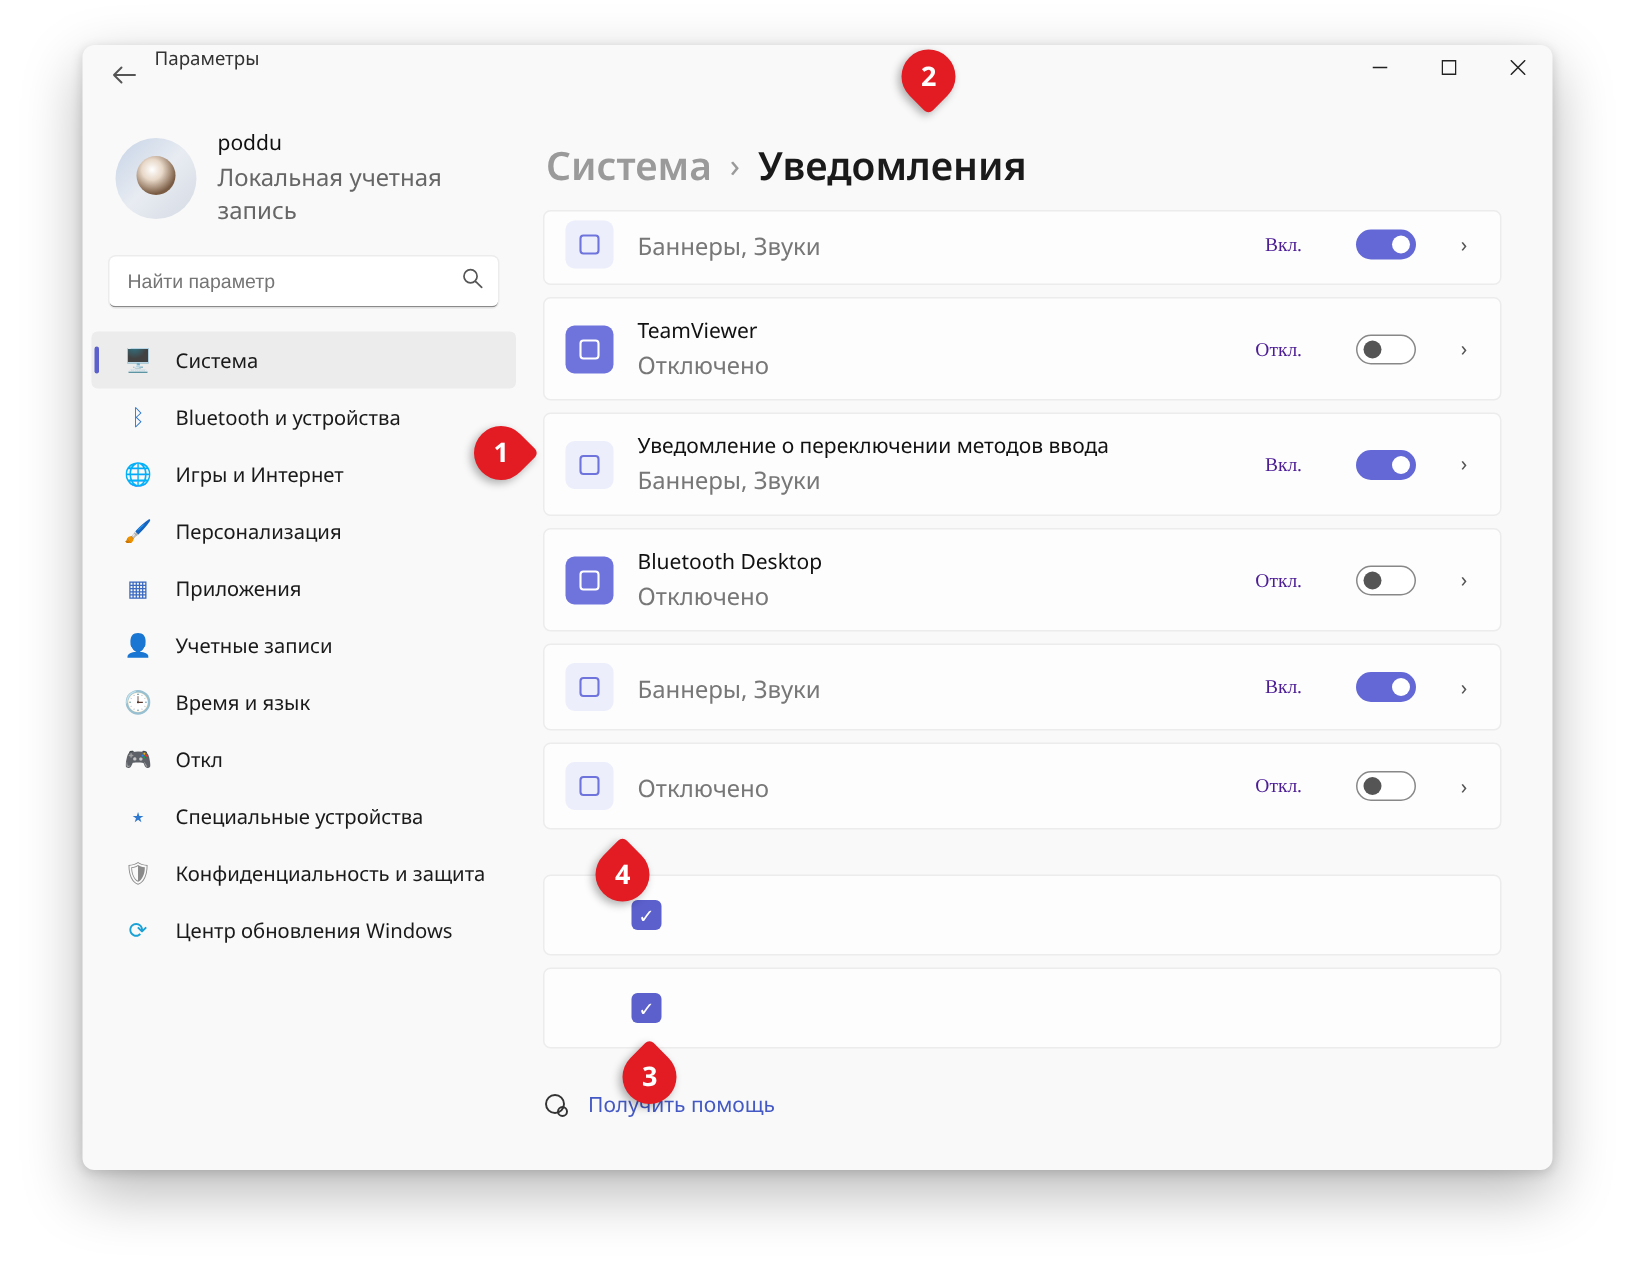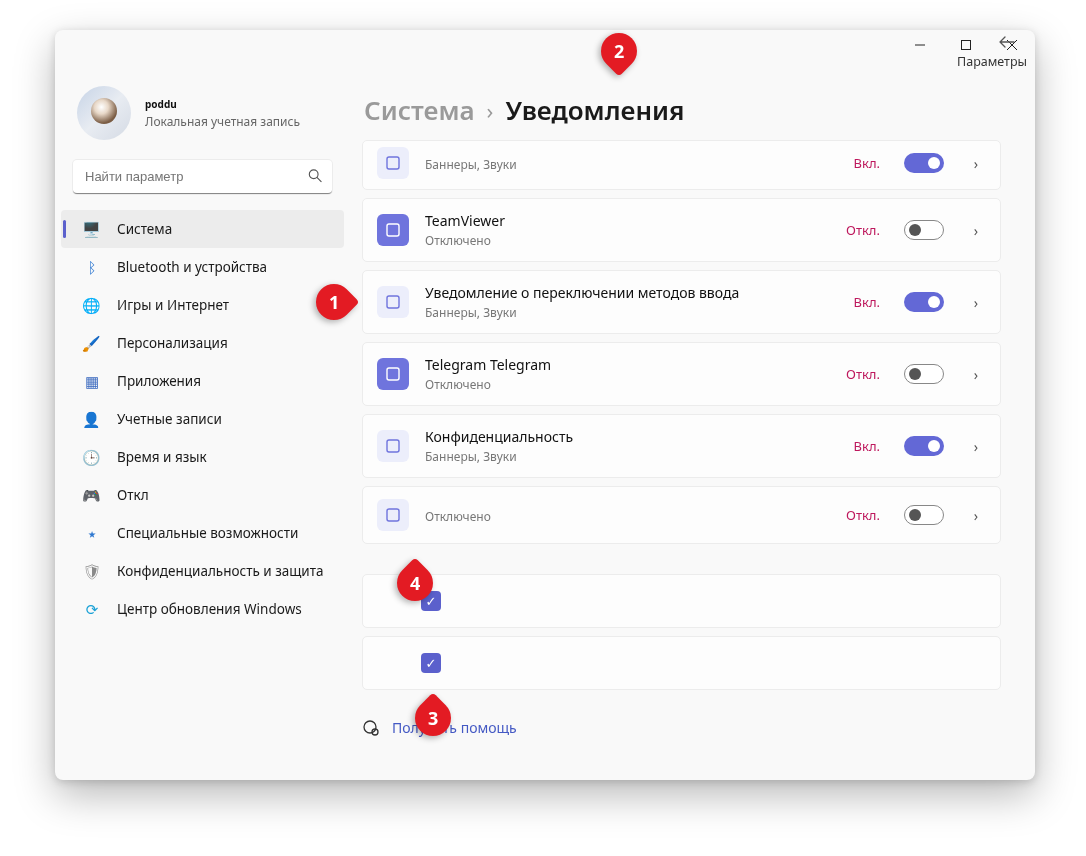--- a/index.html
+++ b/index.html
@@ -35,25 +35,24 @@
     height: 30px;
     display: flex;
     align-items: center;
     justify-content: center;
     color: #222;
     font-size: 13px;
     cursor: pointer;
   }
   .titlebar {
     display: flex;
-    align-items: flex-end;
+    align-items: flex-start;
     height: 40px;
     padding: 0 8px;
     position: relative;
-    flex-direction: column;
   }
   .back-btn {
     width: 40px;
     height: 40px;
     display: flex;
     align-items: center;
     justify-content: center;
     color: #555;
     cursor: pointer;
     font-size: 14px;
@@ -89,22 +88,22 @@
     flex-shrink: 0;
   }
   .avatar::after{
     content:"";
     position:absolute;
     left:14px; top:12px;
     width:26px; height:26px;
     border-radius:50%;
     background:radial-gradient(circle at 40% 35%, #fff 0%, #e8d8c8 30%, #7a5c44 70%);
   }
-  .profile-name { font-weight: 700; font-size: 10px; color:#111; }
-  .profile-sub { font-size: 12px; color: #666; margin-top:2px; }
+  .profile-name { font-weight: 400; font-size: 14px; color:#111; }
+  .profile-sub { font-size: 16px; color: #666; margin-top:2px; }
   .search {
     margin: 4px 18px 14px 18px;
     position: relative;
   }
   .search input {
     width: 100%;
     height: 34px;
     border: none;
     background: #fff;
     border-radius: 4px;
@@ -181,22 +180,22 @@
     width:32px; height:32px;
     border-radius:6px;
     background:#6f74dd;
     display:flex;align-items:center;justify-content:center;
     flex-shrink:0;
     color:#fff;
   }
   .app-icon.outline { background:#eceefb; color:#6f74dd;}
   .card-text {flex:1;}
   .card-title {font-size:14px; color:#111;}
-  .card-sub {font-size:12px; color:#777; margin-top:2px;}
-  .state {font-size:13px; color:#be185d; margin-right:8px;}
+  .card-sub {font-size:16px; color:#777; margin-top:2px;}
+  .state {font-size:13px; color:#4c1d95; margin-right:20px;font-family:Liberation Serif, serif;}
   .toggle {
     width:40px; height:20px;
     border-radius:20px;
     position:relative;
     cursor:pointer;
     flex-shrink:0;
   }
   .toggle.on { background:#6368d6; }
   .toggle.off { background:#fff; border:1.2px solid #888; }
   .toggle::after{
@@ -341,21 +340,21 @@
           <div class="nav-item">
             <span class="ni-icon" style="color:#3a6fb5">🕒</span>
             <span>Время и язык</span>
           </div>
           <div class="nav-item">
             <span class="ni-icon" style="color:#6b6b6b">🎮</span>
             <span>Откл</span>
           </div>
           <div class="nav-item">
             <span class="ni-icon" style="color:#2f78d0">⭑</span>
-            <span>Специальные возможности</span>
+            <span>Специальные устройства</span>
           </div>
           <div class="nav-item">
             <span class="ni-icon" style="color:#8a8a8a">🛡</span>
             <span>Конфиденциальность и защита</span>
           </div>
           <div class="nav-item">
             <span class="ni-icon" style="color:#1aa1d6">⟳</span>
             <span>Центр обновления Windows</span>
           </div>
         </div>
@@ -411,35 +410,34 @@
     <div class="toggle on"></div>
     <div class="chev">›</div>
           </div>
           <div class="card">
     <div class="app-icon ">
       <svg width="16" height="16" viewBox="0 0 16 16">
                 <rect x="2" y="2" width="12" height="12" rx="2" fill="none" stroke="currentColor" stroke-width="1.4"></rect>
               </svg>
     </div>
     <div class="card-text">
-      <div class="card-title">Telegram Telegram</div>
+      <div class="card-title">Bluetooth Desktop</div>
       <div class="card-sub">Отключено</div>
     </div>
     <span class="state">Откл.</span>
     <div class="toggle off"></div>
     <div class="chev">›</div>
           </div>
           <div class="card">
     <div class="app-icon outline">
       <svg width="16" height="16" viewBox="0 0 16 16">
                 <rect x="2" y="2" width="12" height="12" rx="2" fill="none" stroke="currentColor" stroke-width="1.4"></rect>
               </svg>
     </div>
     <div class="card-text">
-      <div class="card-title">Конфиденциальность</div>
       <div class="card-sub">Баннеры, Звуки</div>
     </div>
     <span class="state">Вкл.</span>
     <div class="toggle on"></div>
     <div class="chev">›</div>
           </div>
           <div class="card">
     <div class="app-icon outline">
       <svg width="16" height="16" viewBox="0 0 16 16">
                 <rect x="2" y="2" width="12" height="12" rx="2" fill="none" stroke="currentColor" stroke-width="1.4"></rect>

